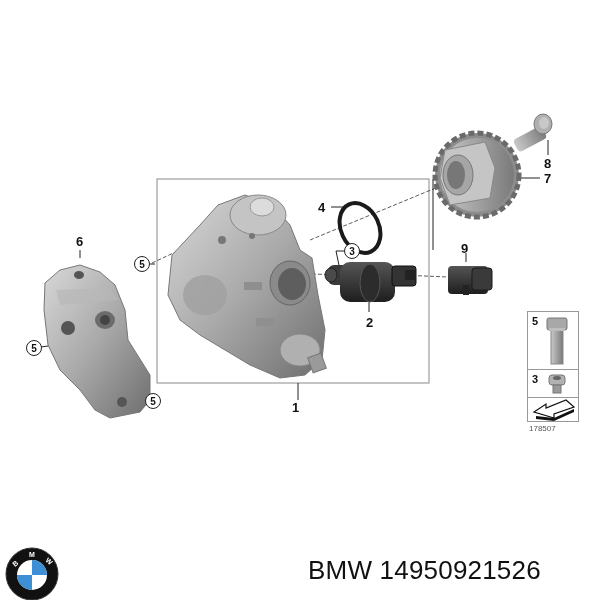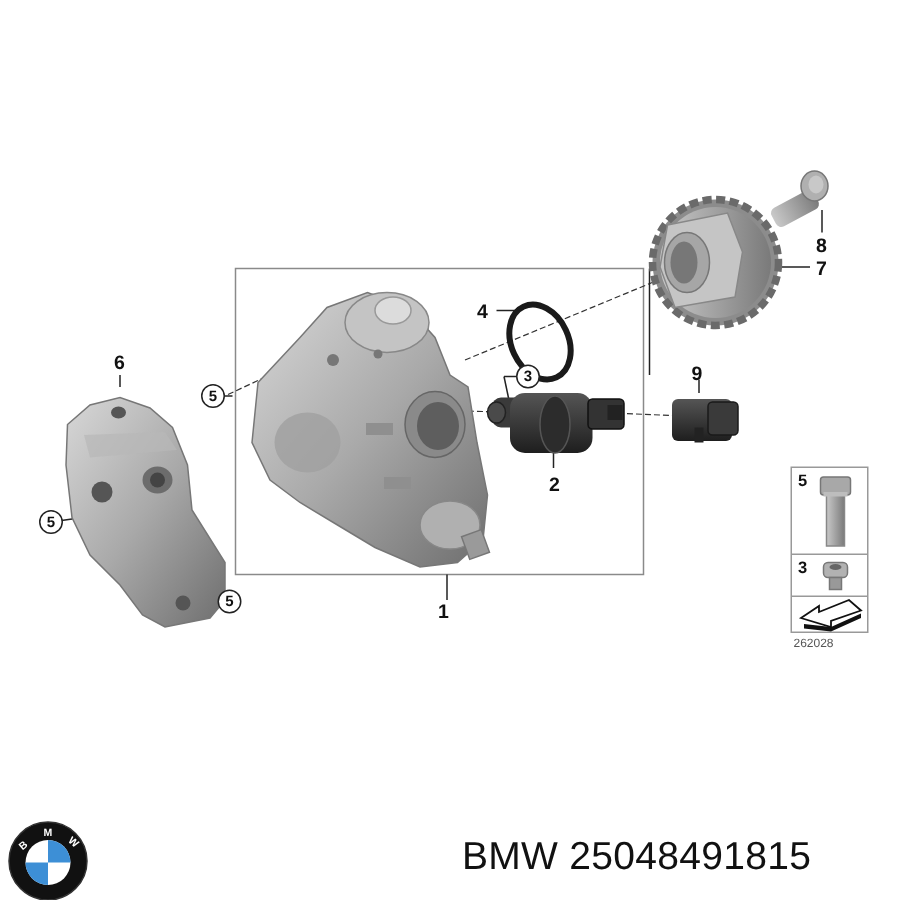--- a/index.html
+++ b/index.html
@@ -152,29 +152,29 @@
         <ellipse cx="29" cy="8" rx="4" ry="2" fill="#666"></ellipse>
       </svg>
     </div>
     <div class="legend-cell" style="top:86px;height:24px;border-bottom:none">
       <svg width="52" height="24" style="position:absolute;left:0;top:0">
         <path d="M6 14 L18 6 L18 10 L38 2 L46 9 L26 16 L26 20 Z" fill="#fff" stroke="#111" stroke-width="1.2"></path>
         <path d="M8 18 L26 20 L46 11 L46 14 L26 23 L8 21 Z" fill="#111"></path>
       </svg>
     </div>
   </div>
-  <span class="diagram-id">262028</span>
+  <span class="diagram-id">178507</span>
 
   <svg class="logo" viewBox="0 0 58 54">
     <circle cx="29" cy="27" r="26" fill="#111" stroke="#333"></circle>
     <circle cx="29" cy="28" r="15" fill="#fff"></circle>
     <path d="M29 28 L29 13 A15 15 0 0 1 44 28 Z" fill="#3d8fd6"></path>
     <path d="M29 28 L29 43 A15 15 0 0 1 14 28 Z" fill="#3d8fd6"></path>
     <text x="12" y="20" font-size="7" fill="#fff" font-family="Liberation Sans, sans-serif" font-weight="bold" transform="rotate(-40 12 20)">B</text>
     <text x="26" y="10" font-size="7" fill="#fff" font-family="Liberation Sans, sans-serif" font-weight="bold">M</text>
     <text x="42" y="14" font-size="7" fill="#fff" font-family="Liberation Sans, sans-serif" font-weight="bold" transform="rotate(40 42 14)">W</text>
   </svg>
 
   <div class="footer-title">
     <span>BMW</span>
-    <span>25048491815</span>
+    <span>14950921526</span>
   </div>
 </div>
 
 </body></html>

